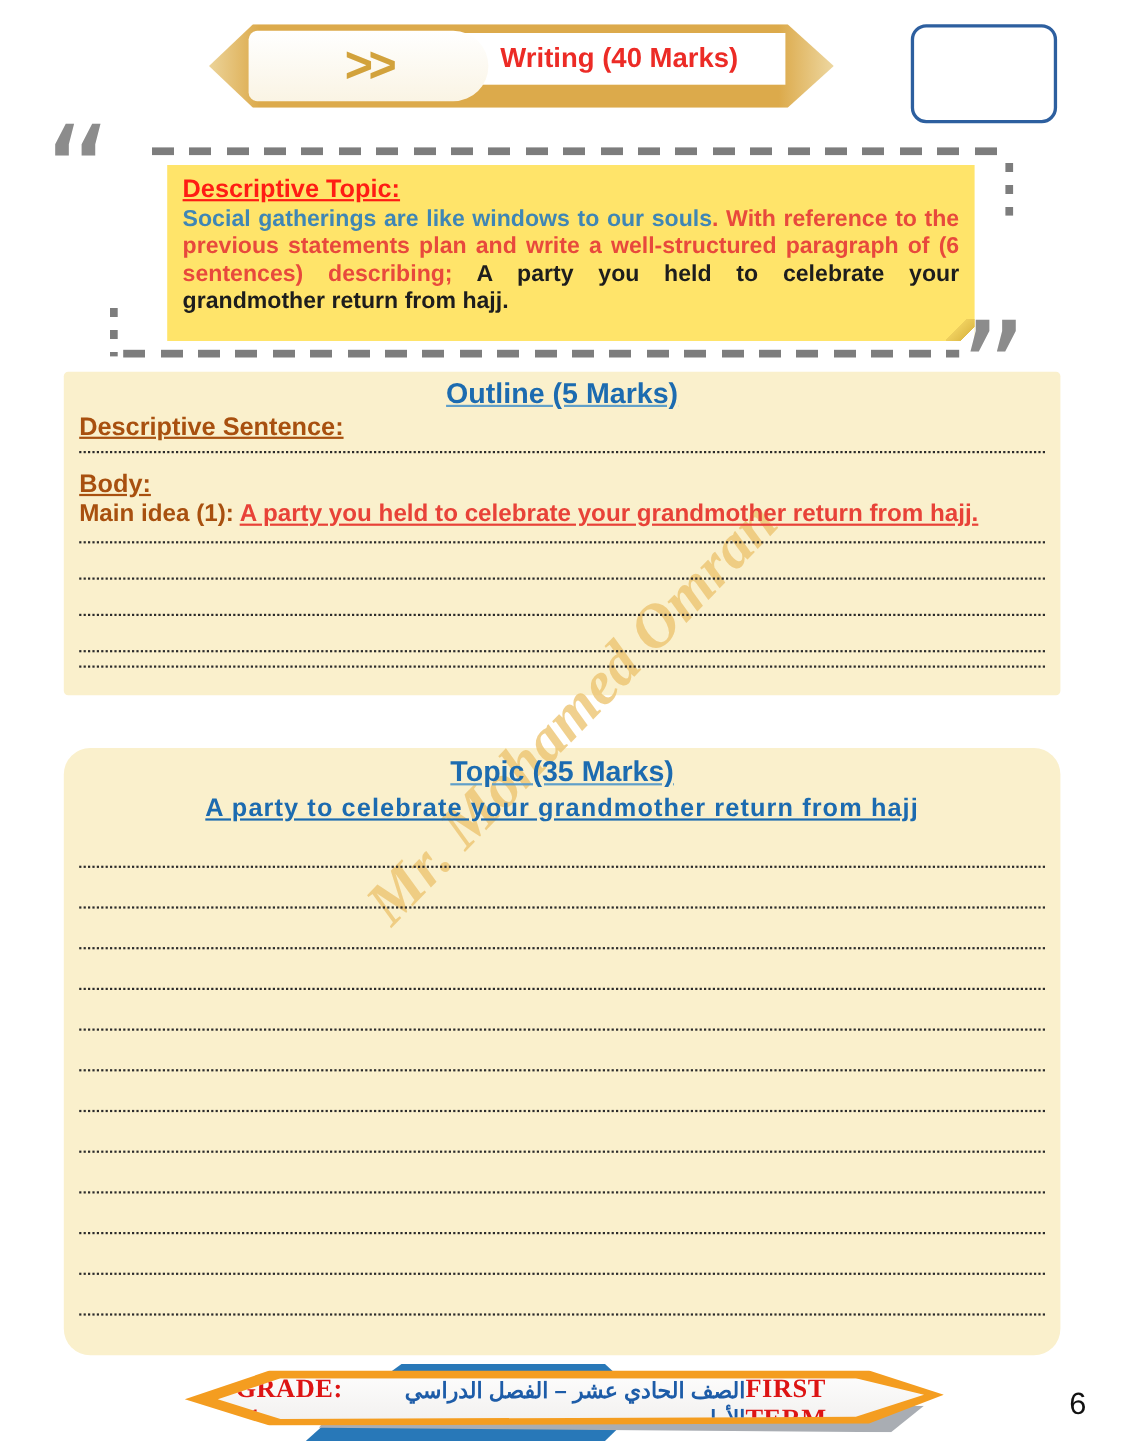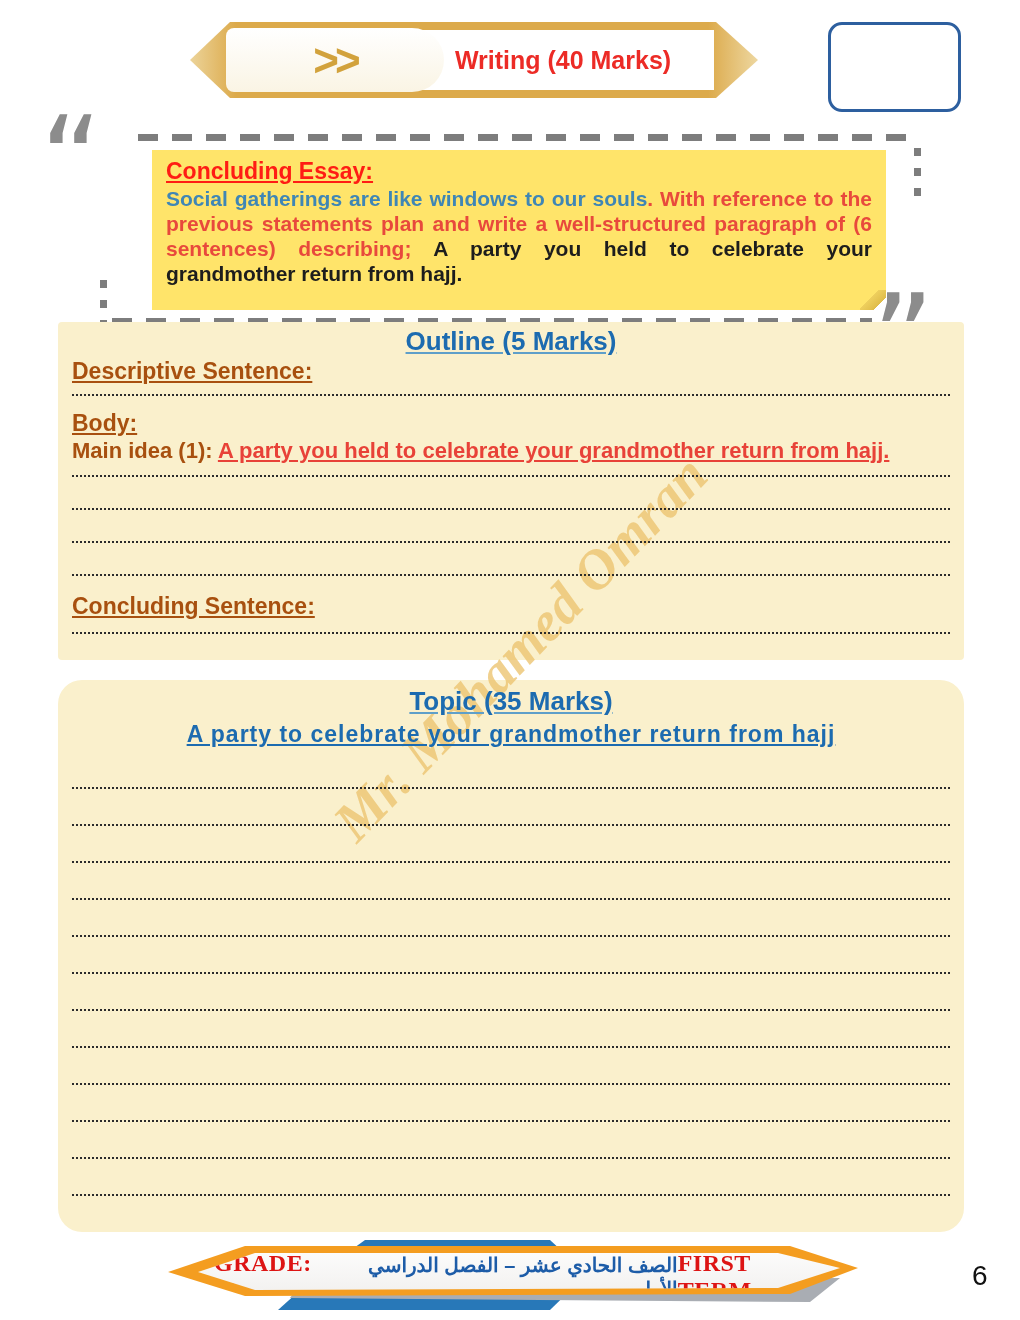--- a/index.html
+++ b/index.html
@@ -21,21 +21,21 @@
     position:absolute; left:42px; top:14px; width:218px; height:64px;
     background:linear-gradient(180deg,#ffffff,#faf4e4);
     border-radius:10px 40px 40px 10px; z-index:2;
     display:flex; align-items:center; justify-content:center;
   }
   .banner-chevrons {
     color:#d2a23c; font-size:44px; font-weight:bold; letter-spacing:-4px;
     line-height:58px; transform:scaleY(1.05);
   }
   .banner-titlebox {
-    position:absolute; left:228px; top:16px; width:302px; height:60px;
+    position:absolute; left:228px; top:16px; width:302px; height:47px;
     background:#ffffff; z-index:1;
     display:flex; align-items:center; justify-content:center;
   }
   .banner-title { color:#ec2b26; font-size:25px; font-weight:bold; }
 
   
   .score-box {
     position:absolute; left:828px; top:22px; width:133px; height:90px;
     background:#ffffff; border:3px solid #2d5f9f; border-radius:14px;
   }
@@ -68,21 +68,21 @@
     margin-bottom:1px;
   }
   .essay-text { font-size:21px; font-weight:bold; line-height:25px; text-align:justify; }
   .seg-blue  { color:#3f86b5; }
   .seg-red   { color:#e8493c; }
   .seg-black { color:#1d1d1d; }
 
   
   .cream-box { position:absolute; left:58px; width:906px; background:#faf0cc;
                border-radius:4px; }
-  .outline-box { top:322px; height:338px; padding:4px 14px 0 14px; }
+  .outline-box { top:338px; height:294px; padding:4px 14px 0 14px; }
   .topic-box   { top:680px; height:552px; padding:6px 14px 0 14px;border-radius:24px; }
   .box-content { position:relative; z-index:2; }
 
   .sec-title { color:#1c6bb0; font-size:26px; font-weight:bold; line-height:30px;
                text-align:center; }
   .sec-title .u { text-decoration:underline; text-decoration-color:#5f9fc9; }
   .label-brown { color:#a8500f; font-size:23px; font-weight:bold;
                  text-decoration:underline; display:inline-block; }
   .intro-label { line-height:30px; }
   .body-label  { margin-top:14px; line-height:27px; font-size:23px; }
@@ -159,40 +159,39 @@
   <div class="score-box"></div>
 
   <div class="quote quote-open">“</div>
   <div class="dash-h dash-top"></div>
   <div class="dash-v dots-right"></div>
   <div class="dash-v dots-left"></div>
   <div class="dash-h dash-bottom"></div>
   <div class="quote quote-close">”</div>
 
   <div class="essay-box">
-    <div class="essay-heading">Concluding Essay:</div>
+    <div class="essay-heading">Descriptive Topic:</div>
     <div class="essay-text">
       <span class="seg-blue">Social gatherings are like windows to our souls</span><span class="seg-red">. With reference to the previous statements plan and write a well-structured paragraph of (6 sentences) describing; </span><span class="seg-black">A party you held to celebrate your grandmother return from hajj.</span>
     </div>
   </div>
 
   <div class="cream-box outline-box">
     <div class="box-content">
       <div class="sec-title"><span class="u">Outline (5 Marks)</span></div>
       <div><span class="label-brown intro-label">Descriptive Sentence:</span></div>
       <div class="wline first-line"></div>
       <div><span class="label-brown body-label">Body:</span></div>
       <div class="mainidea-row"><span class="mainidea-label">Main idea (1): </span><span class="mainidea-text">A party you held to celebrate your grandmother return from hajj.</span></div>
       <div class="outline-lines">
           <div class="wline"></div>
           <div class="wline"></div>
           <div class="wline"></div>
           <div class="wline"></div>
         </div>
-      <div><span class="label-brown concl-label">Concluding Sentence:</span></div>
       <div class="wline final-line"></div>
     </div>
   </div>
 
   <div class="cream-box topic-box">
     <div class="box-content">
       <div class="sec-title"><span class="u">Topic (35 Marks)</span></div>
       <div class="topic-sub">A party to celebrate your grandmother return from hajj</div>
       <div class="topic-lines">
           <div class="wline"></div>

